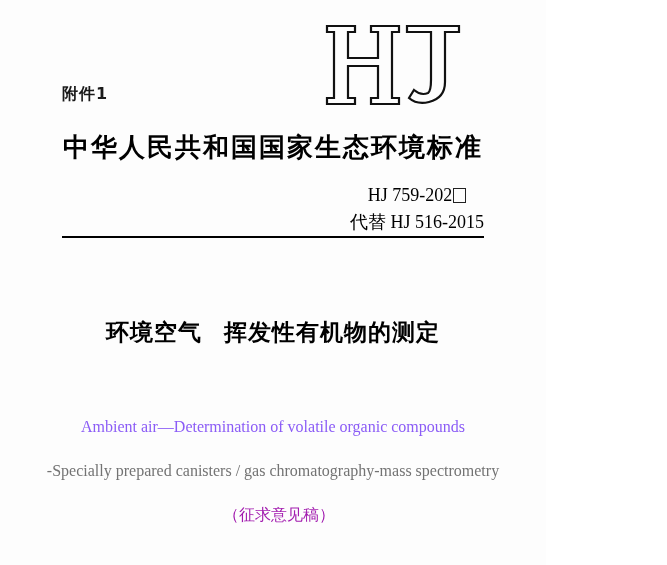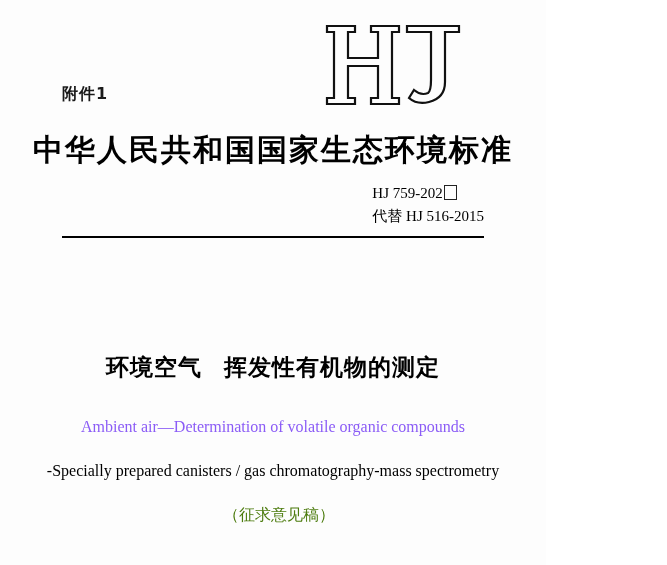--- a/index.html
+++ b/index.html
@@ -44,33 +44,33 @@
     display: block;
   }
   
   .std-title {
     position: absolute;
     left: 0;
     right: 0;
     top: 130px;
     text-align: center;
     font-family: "DejaVu Sans", sans-serif;
-    font-size: 30px;
+    font-size: 26px;
     font-weight: 700;
     letter-spacing: 2px;
     color: #000;
   }
   
   .std-numbers {
     position: absolute;
     right: 62px;
     top: 182px;
-    text-align: left;
+    text-align: center;
     font-family: "Liberation Serif", serif;
-    font-size: 15px;
+    font-size: 18px;
     line-height: 1.5;
     color: #000;
   }
   .std-numbers div {
     white-space: nowrap;
   }
   .std-numbers .box {
     display: inline-block;
     width: 11px;
     height: 13px;
@@ -93,21 +93,20 @@
     left: 0;
     right: 0;
     top: 312px;
     text-align: center;
     font-family: "DejaVu Sans", sans-serif;
     font-size: 23px;
     font-weight: 700;
     letter-spacing: 1px;
     line-height: 1.75;
     color: #000;
-    margin-top: 35px;
   }
   .subject-cn .line2 {
     margin-top: 4px;
   }
   .gap {
     display: inline-block;
     width: 22px;
   }
   
   .subject-en1 {
@@ -121,32 +120,32 @@
     color: #8b5cf6;
   }
   .subject-en2 {
     position: absolute;
     left: 0;
     right: 0;
     top: 462px;
     text-align: center;
     font-family: "Liberation Serif", serif;
     font-size: 16px;
-    color: #000000;
+    color: #737373;
   }
   
   .draft-note {
     position: absolute;
     left: 12px;
     right: 0;
     top: 505px;
     text-align: center;
     font-family: Liberation Mono, monospace;
     font-size: 16px;
-    color: #4d7c0f;
+    color: #a21caf;
   }
 </style>
 </head>
 <body>
 
 <div class="page">
 
   <div class="attachment-label">附件1</div>
 
   <div class="hj-logo">

